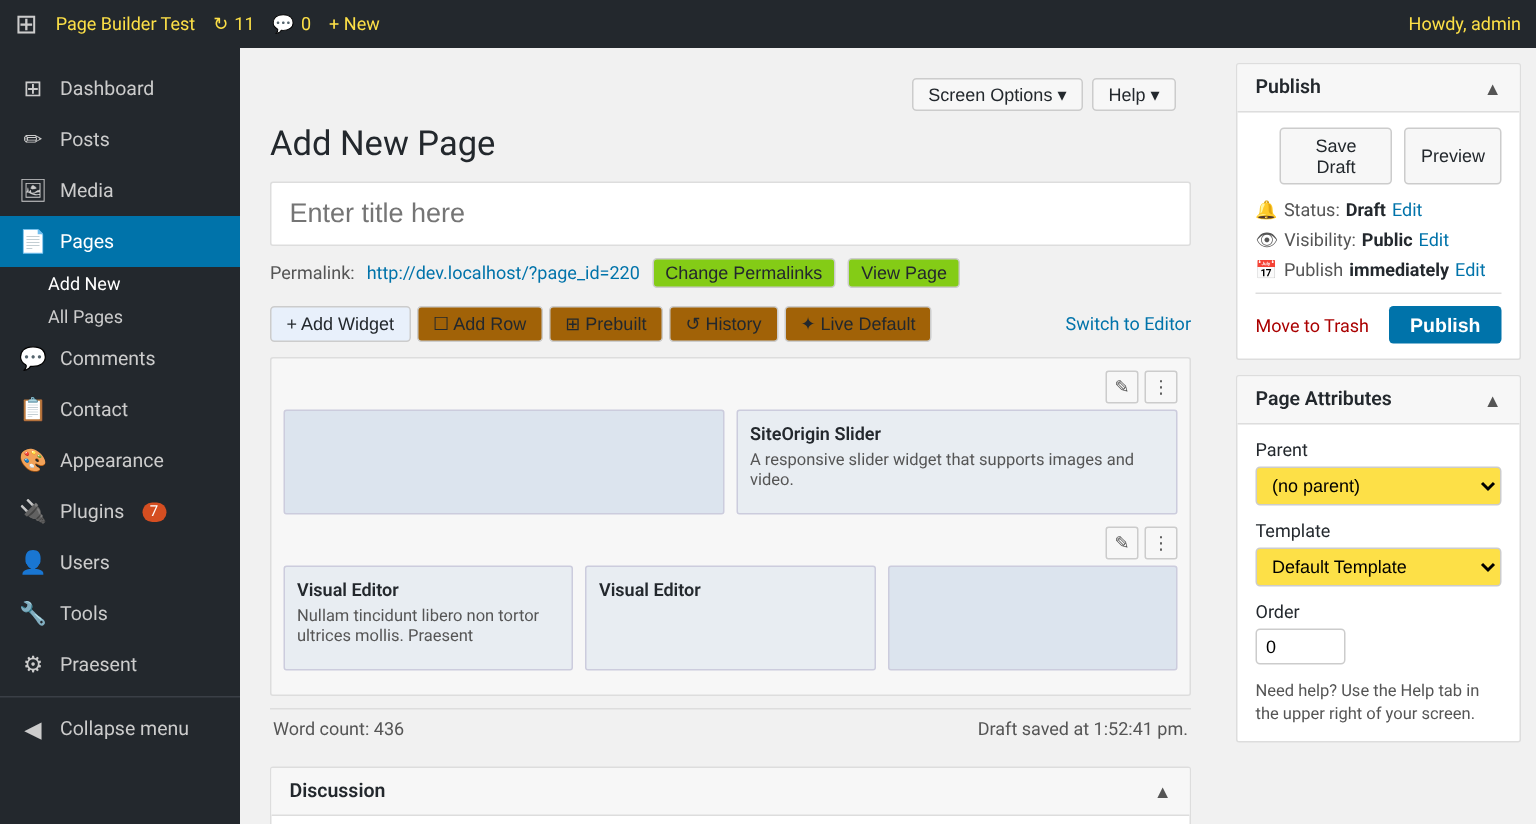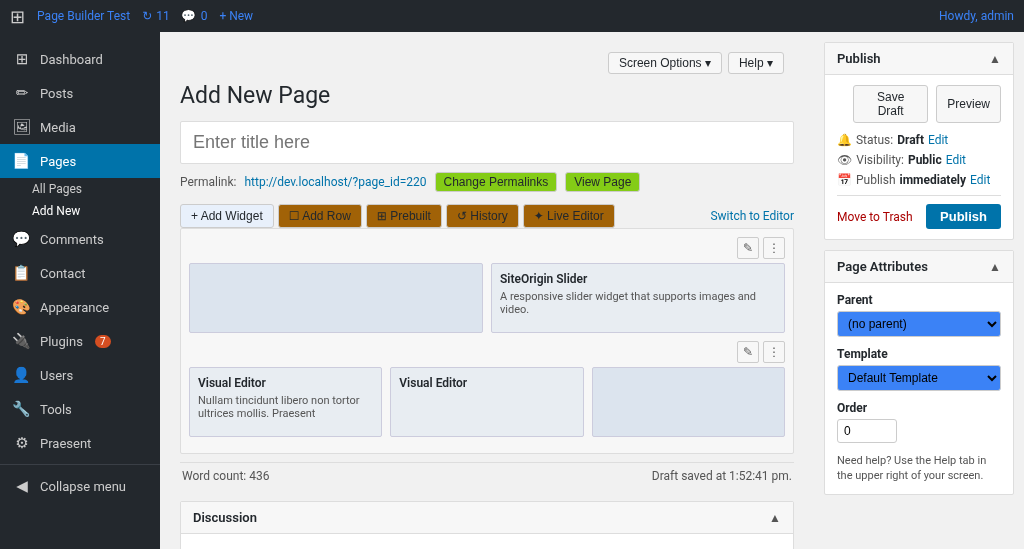--- a/index.html
+++ b/index.html
@@ -22,21 +22,21 @@
       align-items: center;
       gap: 12px;
       flex: 1;
     }
     #wpadminbar .bar-right {
       display: flex;
       align-items: center;
       gap: 12px;
     }
     .adminbar-item {
-      color: #3b82f6;
+      color: #fde047;
       font-size: 12px;
       display: flex;
       align-items: center;
       gap: 4px;
       cursor: pointer;
     }
     .wp-logo { font-size: 18px; color: #ccc; }
 
     
     .layout {
@@ -162,20 +162,21 @@
       font-size: 12px;
       cursor: pointer;
       color: #23282d;
     }
 
     
     .builder-toolbar {
       display: flex;
       align-items: center;
       gap: 4px;
+      margin-bottom: 10px;
       flex-wrap: wrap;
     }
     .builder-btn {
       background: #a16207;
       border: 1px solid #ccc;
       border-radius: 3px;
       padding: 4px 10px;
       font-size: 12px;
       cursor: pointer;
       display: flex;
@@ -334,28 +335,28 @@
       border: none;
       border-radius: 3px;
       padding: 5px 14px;
       font-size: 13px;
       color: #fff;
       cursor: pointer;
       font-weight: 600;
     }
 
     
-    .panel-label { font-size: 12px; color: #23282d; margin-bottom: 4px; display: block; font-weight: bold; }
+    .panel-label { font-size: 12px; color: #23282d; margin-bottom: 4px; display: block; }
     .panel-select {
       width: 100%;
       padding: 4px 6px;
       font-size: 12px;
       border: 1px solid #ccc;
       border-radius: 3px;
-      background: #3b82f6;
+      background: #fde047;
       margin-bottom: 10px;
     }
     .panel-input {
       width: 60px;
       padding: 4px 6px;
       font-size: 12px;
       border: 1px solid #ccc;
       border-radius: 3px;
       background: #fff;
       margin-bottom: 10px;
@@ -403,25 +404,25 @@
       <span>Posts</span>
     </div>
     <div class="sidebar-item">
       <span class="icon">🖼</span>
       <span>Media</span>
     </div>
     <div class="sidebar-item active">
       <span class="icon">📄</span>
       <span>Pages</span>
     </div>
+    <div class="sidebar-sub active">
+      <span>Add New</span>
+    </div>
     <div class="sidebar-sub">
       <span>All Pages</span>
-    </div>
-    <div class="sidebar-sub active">
-      <span>Add New</span>
     </div>
     <div class="sidebar-item">
       <span class="icon">💬</span>
       <span>Comments</span>
     </div>
     <div class="sidebar-item">
       <span class="icon">📋</span>
       <span>Contact</span>
     </div>
     <div class="sidebar-item">
@@ -472,21 +473,21 @@
       <button class="permalink-btn">Change Permalinks</button>
       <button class="permalink-btn">View Page</button>
     </div>
 
     
     <div class="builder-toolbar">
       <button class="builder-btn primary">+ Add Widget</button>
       <button class="builder-btn">☐ Add Row</button>
       <button class="builder-btn">⊞ Prebuilt</button>
       <button class="builder-btn">↺ History</button>
-      <button class="builder-btn">✦ Live Editor</button>
+      <button class="builder-btn">✦ Live Default</button>
       <span class="switch-editor">Switch to Editor</span>
     </div>
 
     
     <div class="builder-content">
 
       <div class="row-controls">
         <div class="row-ctrl-btn">✎</div>
         <div class="row-ctrl-btn">⋮</div>
       </div>

